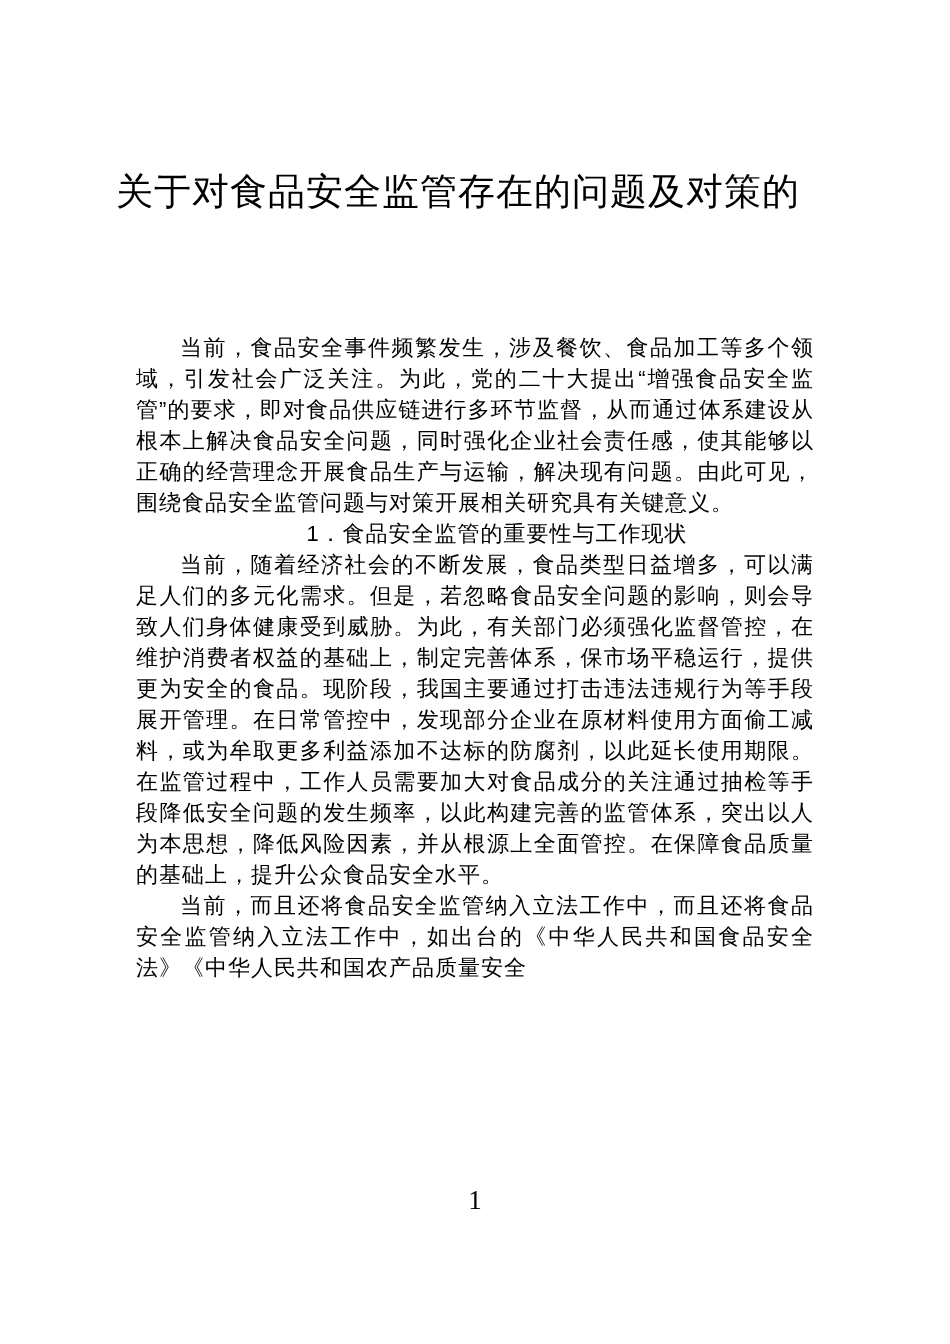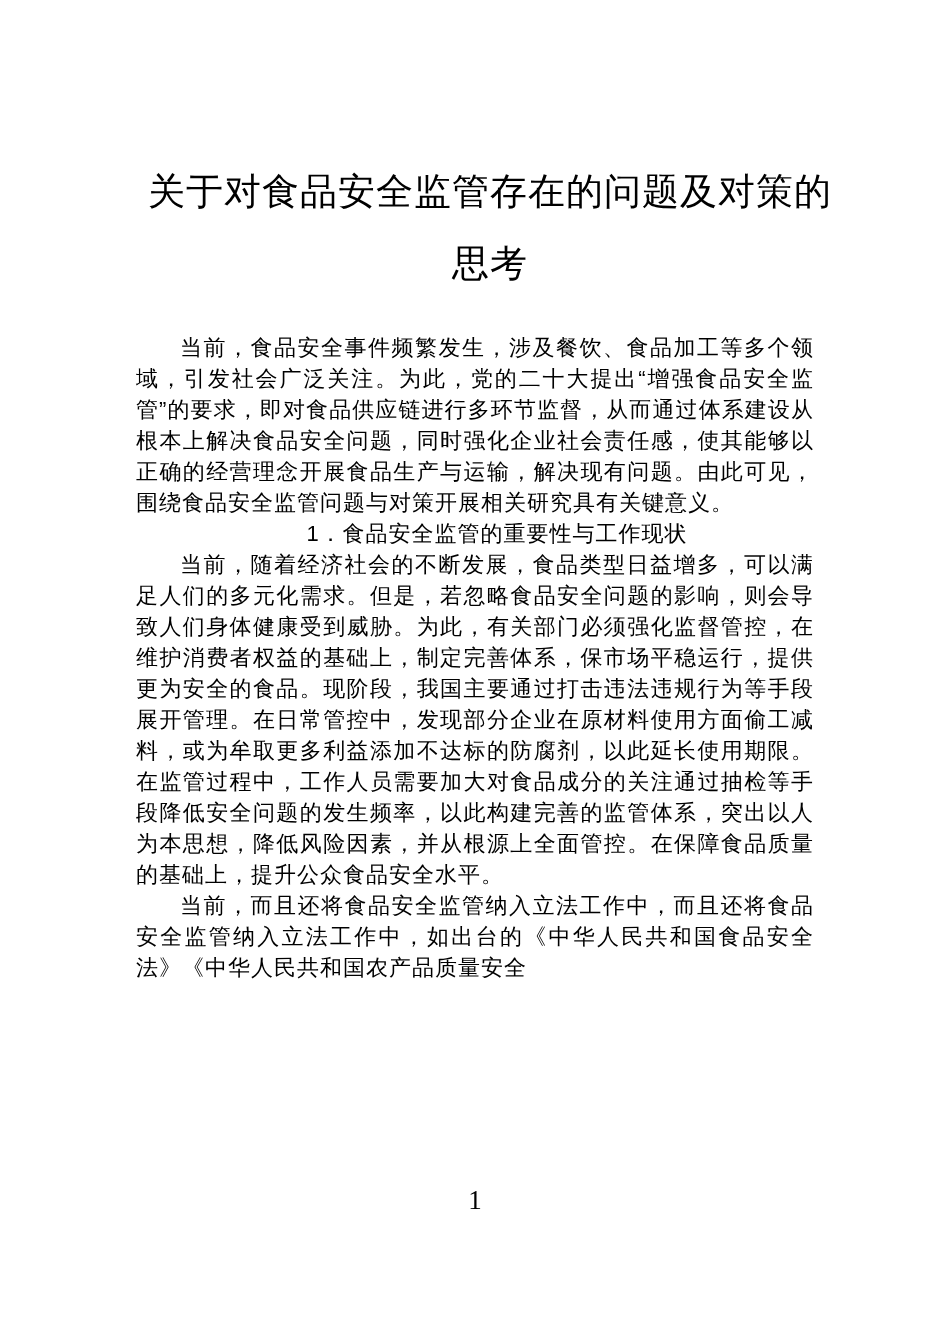--- a/index.html
+++ b/index.html
@@ -13,21 +13,21 @@
     height: 1344px;
     margin: 0 auto;
     background: #ffffff;
     color: #000000;
     font-family: "Liberation Sans", sans-serif;
     overflow: hidden;
   }
   .doc-title {
     position: absolute;
     top: 156px;
-    left: 90px;
+    left: 58px;
     width: 800px;
     text-align: center;
     font-size: 37px;
     line-height: 72px;
     font-weight: 400;
     letter-spacing: 1px;
   }
   .doc-title .title-line {
     display: block;
   }
@@ -60,21 +60,20 @@
     color: #000000;
   }
 </style>
 </head>
 <body>
 
 <div class="page">
 
   <div class="doc-title">
     <span class="title-line">关于对食品安全监管存在的问题及对策的</span>
-    <span class="title-line">思考</span>
   </div>
 
   <div class="doc-body">
     <p>当前，食品安全事件频繁发生，涉及餐饮、食品加工等多个领域，引发社会广泛关注。为此，党的二十大提出“增强食品安全监管”的要求，即对食品供应链进行多环节监督，从而通过体系建设从根本上解决食品安全问题，同时强化企业社会责任感，使其能够以正确的经营理念开展食品生产与运输，解决现有问题。由此可见，围绕食品安全监管问题与对策开展相关研究具有关键意义。</p>
     <p class="section-heading">1．食品安全监管的重要性与工作现状</p>
     <p>当前，随着经济社会的不断发展，食品类型日益增多，可以满足人们的多元化需求。但是，若忽略食品安全问题的影响，则会导致人们身体健康受到威胁。为此，有关部门必须强化监督管控，在维护消费者权益的基础上，制定完善体系，保市场平稳运行，提供更为安全的食品。现阶段，我国主要通过打击违法违规行为等手段展开管理。在日常管控中，发现部分企业在原材料使用方面偷工减料，或为牟取更多利益添加不达标的防腐剂，以此延长使用期限。在监管过程中，工作人员需要加大对食品成分的关注通过抽检等手段降低安全问题的发生频率，以此构建完善的监管体系，突出以人为本思想，降低风险因素，并从根源上全面管控。在保障食品质量的基础上，提升公众食品安全水平。</p>
     <p>当前，而且还将食品安全监管纳入立法工作中，而且还将食品安全监管纳入立法工作中，如出台的《中华人民共和国食品安全法》《中华人民共和国农产品质量安全</p>
   </div>
 
   <div class="page-number">1</div>

